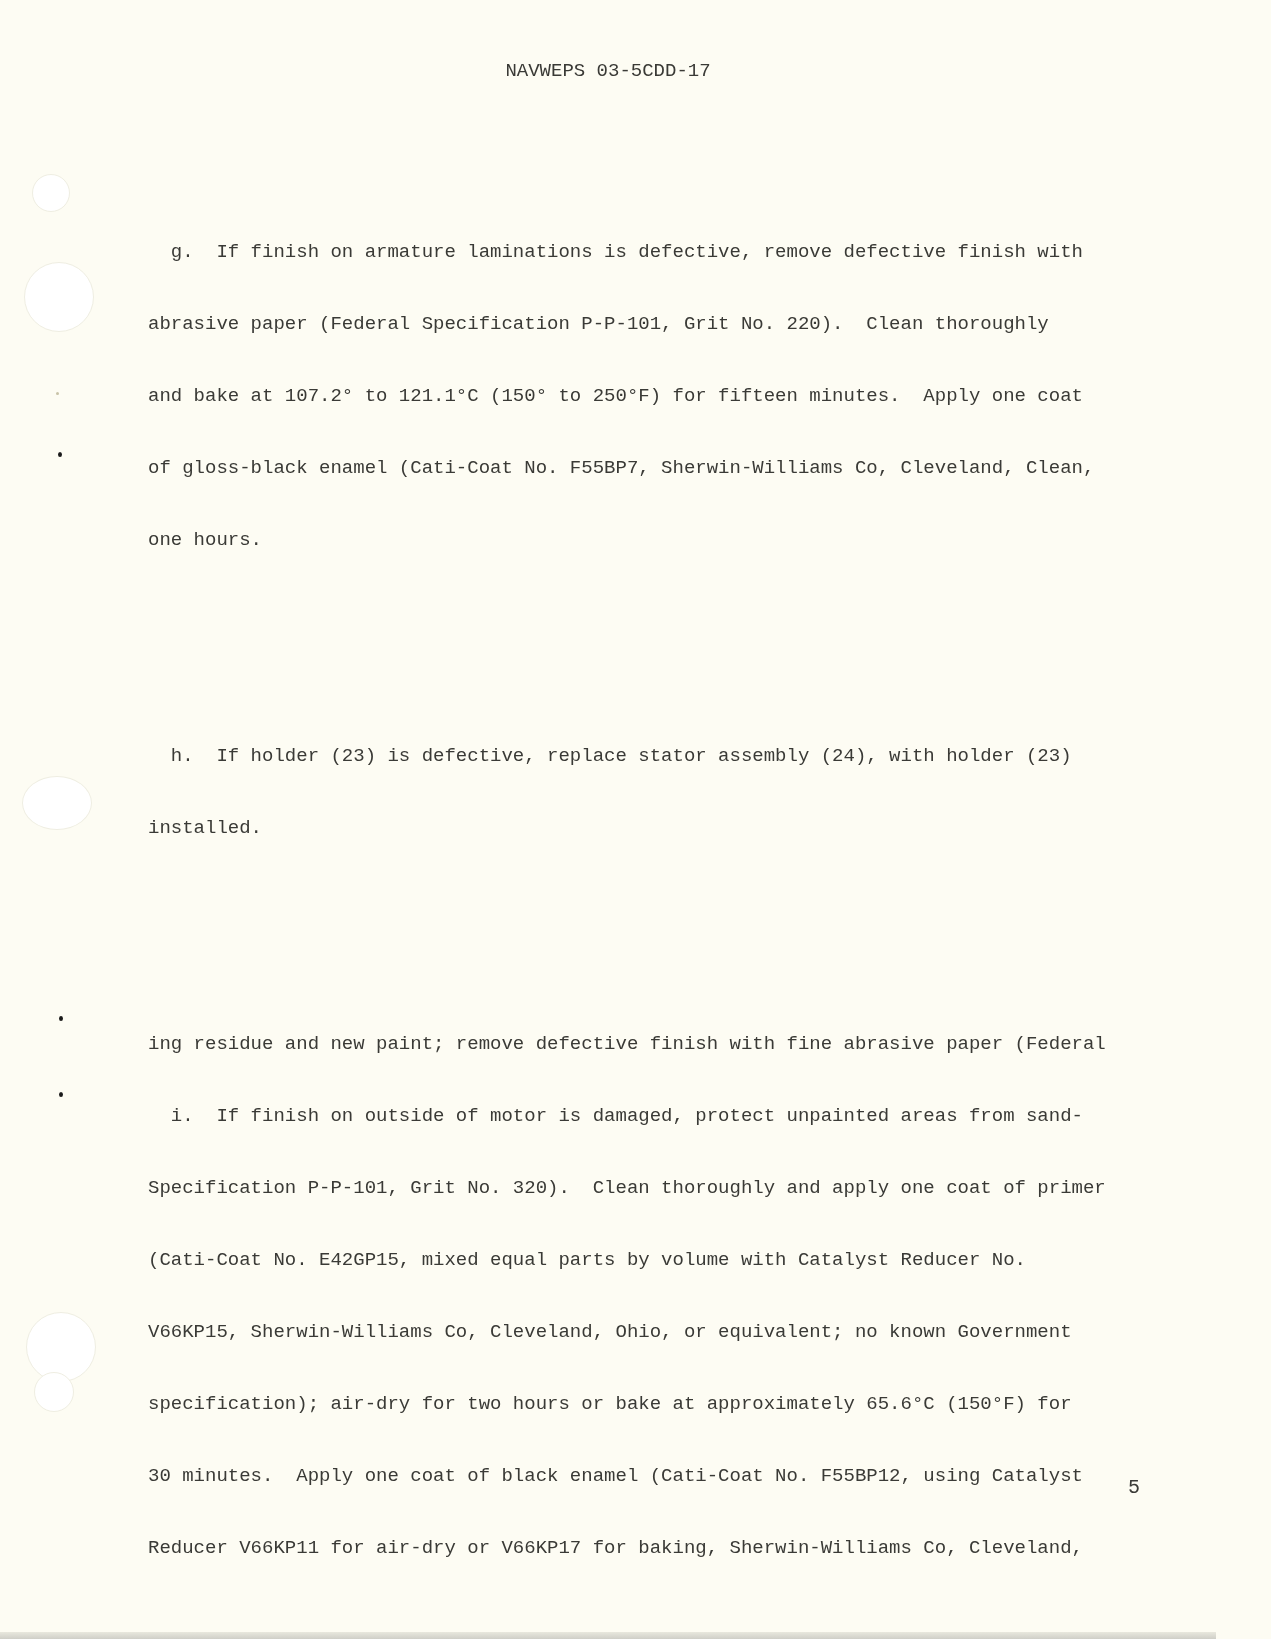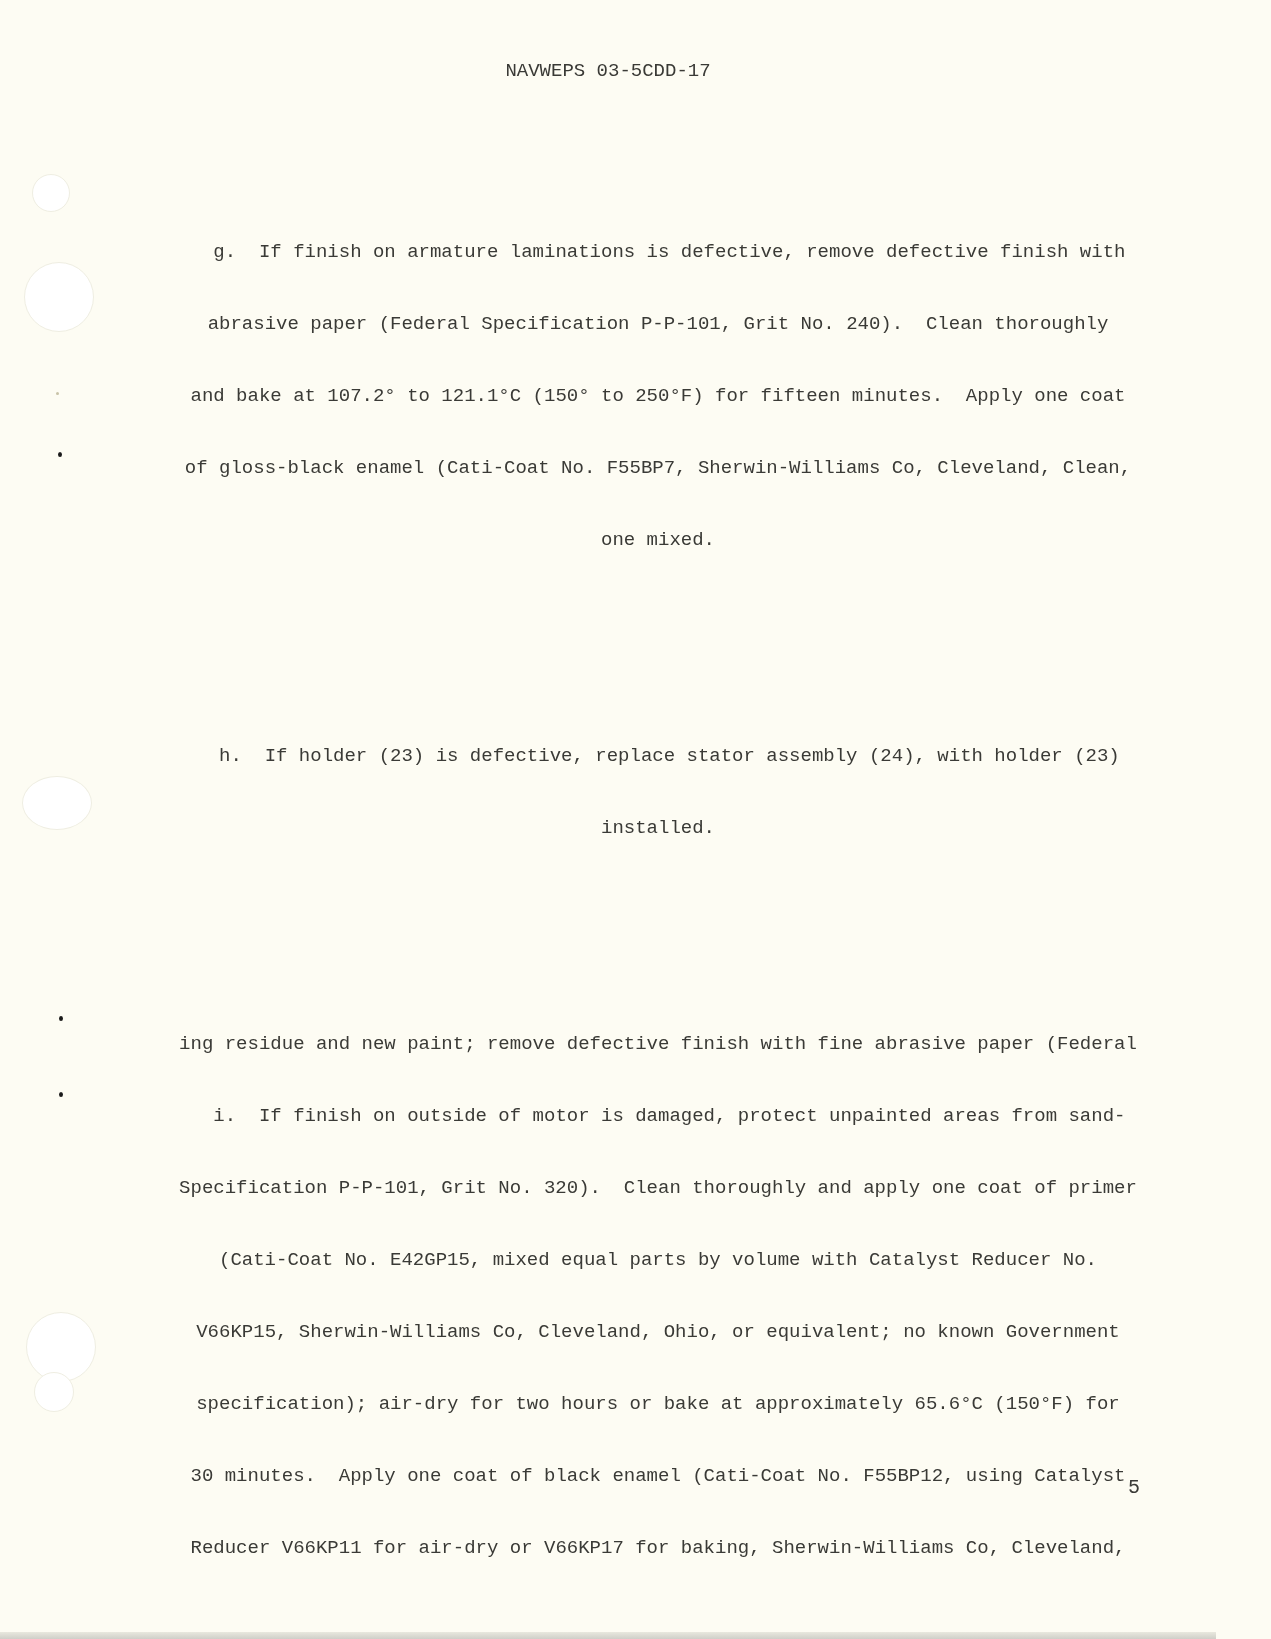--- a/index.html
+++ b/index.html
@@ -14,21 +14,21 @@
   .dot { position: absolute; width: 4px; height: 5px; border-radius: 50%; background: #1a1a1a; }
   .dot.faint { background: #c8c3a8; width: 3px; height: 3px; }
   .header {
     position: absolute; top: 60px; left: 0; width: 1216px; text-align: center;
     font-size: 19px; letter-spacing: 0;
   }
   .content {
     position: absolute; left: 148px; top: 120px; width: 1020px;
     font-size: 19px; line-height: 24px; white-space: pre-wrap;
   }
-  .para { margin: 0 0 24px 0; text-align: center; }
+  .para { margin: 0 0 24px 0; }
   .line { display: block; white-space: pre; }
   .page-number { position: absolute; left: 1128px; top: 1476px; font-size: 20px; }
   .bottom-edge { position: absolute; left: 0; top: 1632px; width: 1216px; height: 7px; background: linear-gradient(#e9e8de, #cfcfc8); }
 </style>
 </head>
 <body>
 
 <div class="page">
 
   <div class="hole" style="left:32px;top:174px;width:36px;height:36px;"></div>
@@ -41,24 +41,24 @@
   <div class="dot" style="left:58px;top:452px;"></div>
   <div class="dot" style="left:59px;top:1016px;"></div>
   <div class="dot" style="left:59px;top:1092px;"></div>
 
   <div class="header">NAVWEPS 03-5CDD-17</div>
 
   <div class="content">
 
     <div class="para">
       <span class="line">  g.  If finish on armature laminations is defective, remove defective finish with</span>
-      <span class="line">abrasive paper (Federal Specification P-P-101, Grit No. 240).  Clean thoroughly</span>
+      <span class="line">abrasive paper (Federal Specification P-P-101, Grit No. 220).  Clean thoroughly</span>
       <span class="line">and bake at 107.2° to 121.1°C (150° to 250°F) for fifteen minutes.  Apply one coat</span>
       <span class="line">of gloss-black enamel (Cati-Coat No. F55BP7, Sherwin-Williams Co, Cleveland, Clean,</span>
-      <span class="line">one mixed.</span>
+      <span class="line">one hours.</span>
     </div>
 
     <div class="para">
       <span class="line">  h.  If holder (23) is defective, replace stator assembly (24), with holder (23)</span>
       <span class="line">installed.</span>
     </div>
 
     <div class="para">
       <span class="line">ing residue and new paint; remove defective finish with fine abrasive paper (Federal</span>
       <span class="line">  i.  If finish on outside of motor is damaged, protect unpainted areas from sand-</span>

